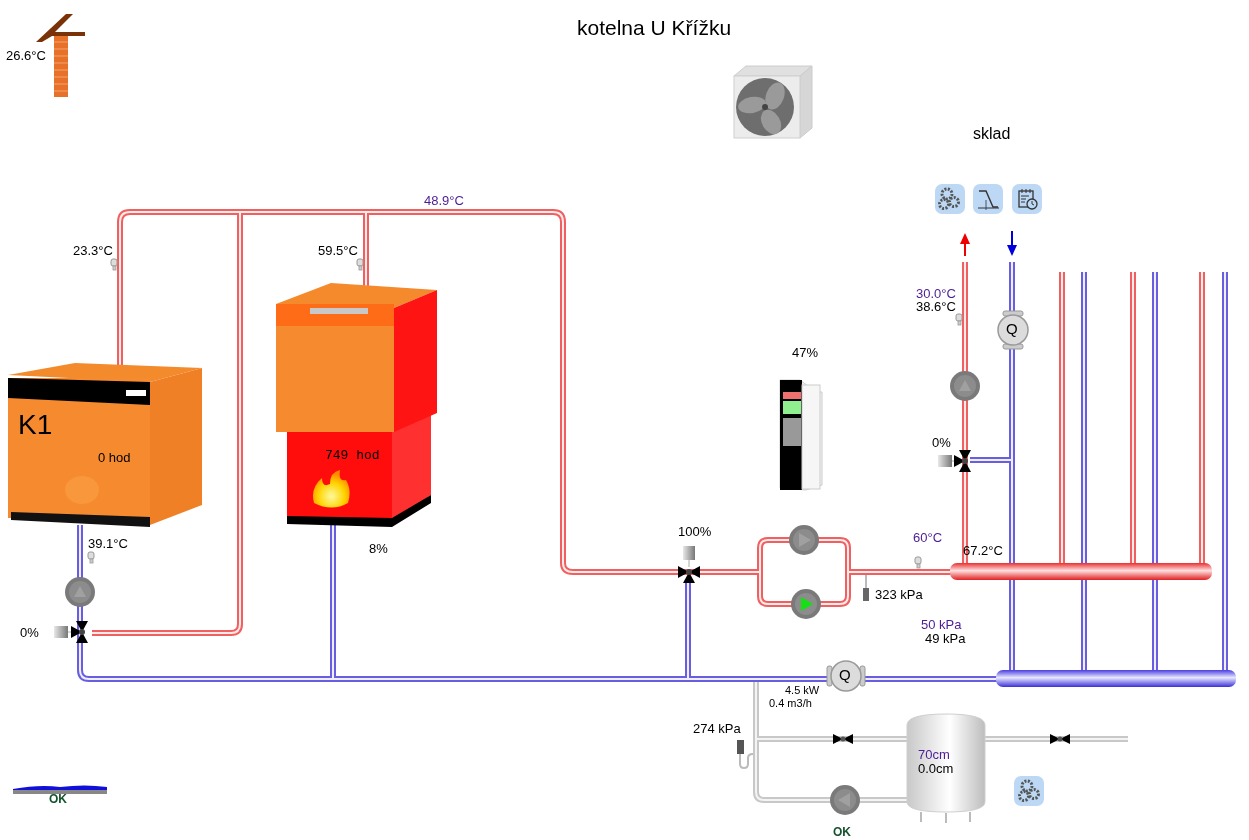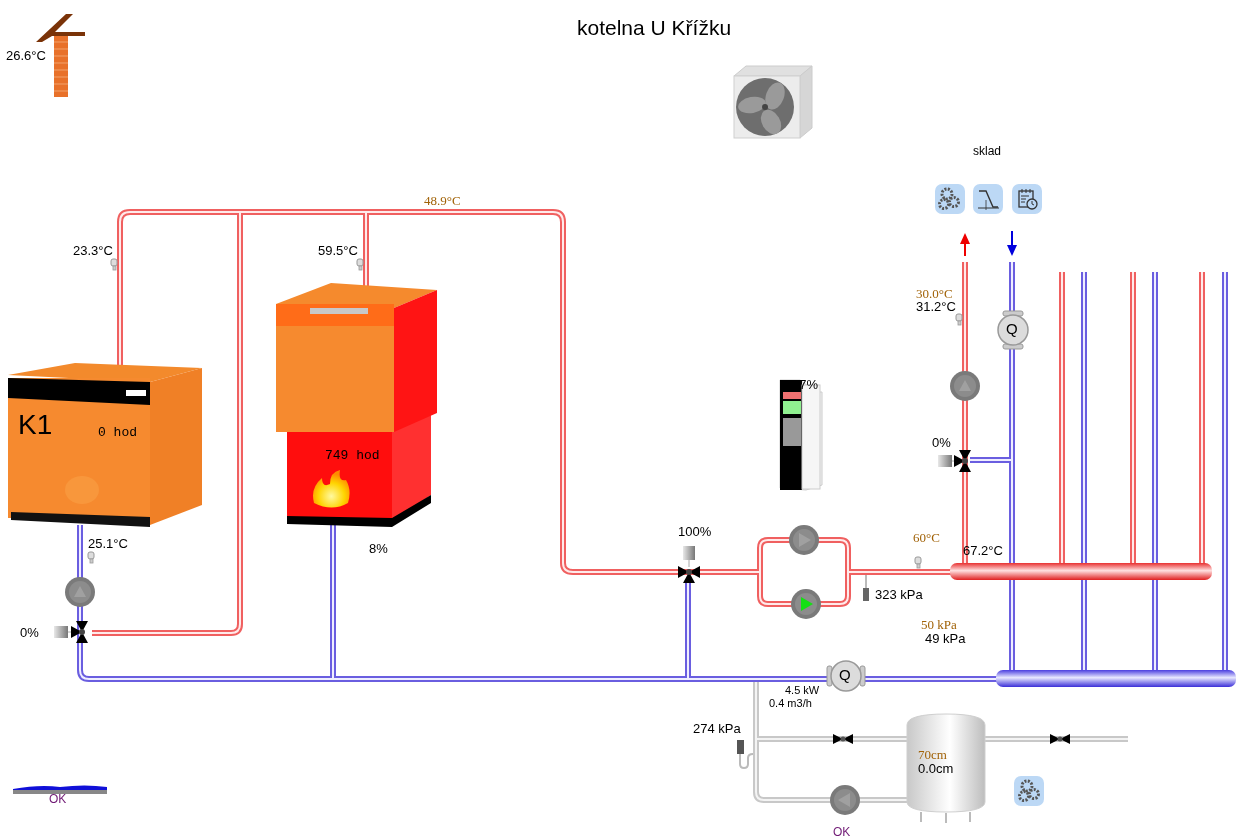--- a/index.html
+++ b/index.html
@@ -1,22 +1,22 @@
 <!DOCTYPE html>
 <html><head>
 <meta charset="utf-8">
 <style>
   html, body { margin:0; padding:0; background:#ffffff; }
   body { width:1249px; height:840px; position:relative; overflow:hidden;
          font-family:"Liberation Sans", sans-serif; color:#000; }
   #scene { position:absolute; left:0; top:0; }
   .lbl { position:absolute; font-size:13px; white-space:nowrap; line-height:14px;text-align:center; }
-  .teal { color:#a16207;font-family:Liberation Serif, serif; }
+  .teal { color:#4c1d95; }
   .small { font-size:11px; line-height:13px; }
-  .ok { color:#701a75; font-weight:normal; font-size:12px; }
+  .ok { color:#14532d; font-weight:bold; font-size:12px; }
   .title { position:absolute; left:577px; top:16px; font-size:21px; }
   .iconbtn { position:absolute; width:30px; height:30px; border-radius:7px;
              background:#bcd8f5; cursor:pointer; }
   .iconbtn svg { position:absolute; left:0; top:0; }
   .hot { cursor:pointer; }
 </style>
 </head>
 <body>
 
 <svg id="scene" width="1249" height="840" viewBox="0 0 1249 840" xmlns="http://www.w3.org/2000/svg">
@@ -312,45 +312,45 @@
 <div class="iconbtn" style="left:1014px; top:776px;">
   <svg width="30" height="30">
     <circle cx="13" cy="10" r="5" fill="none" stroke="#555" stroke-width="3" stroke-dasharray="2 1.4"></circle>
     <circle cx="10" cy="20" r="4.5" fill="none" stroke="#555" stroke-width="3" stroke-dasharray="2 1.4"></circle>
     <circle cx="20" cy="18" r="4.5" fill="none" stroke="#555" stroke-width="3" stroke-dasharray="2 1.4"></circle>
   </svg>
 </div>
 
 <div class="title">kotelna U Křížku</div>
 <div class="lbl" style="left:6px; top:49px;">26.6°C</div>
-<div class="lbl" style="left:973px; top:144px; font-size:12px;">sklad</div>
+<div class="lbl" style="left:973px; top:127px; font-size:16px;">sklad</div>
 
 <div class="lbl teal" style="left:424px; top:194px;">48.9°C</div>
 <div class="lbl" style="left:73px; top:244px;">23.3°C</div>
 <div class="lbl" style="left:318px; top:244px;">59.5°C</div>
 
 <div class="lbl" style="left:18px; top:410px; font-size:28px; line-height:30px;">K1</div>
-<div class="lbl" style="left:98px; top:426px;font-family:Liberation Mono, monospace;">0 hod</div>
+<div class="lbl" style="left:98px; top:451px;">0 hod</div>
 <div class="lbl" style="left:325px; top:449px;font-family:Liberation Mono, monospace;">749 hod</div>
 <div class="lbl" style="left:369px; top:542px;">8%</div>
 
-<div class="lbl" style="left:88px; top:537px;">25.1°C</div>
+<div class="lbl" style="left:88px; top:537px;">39.1°C</div>
 <div class="lbl" style="left:20px; top:626px;">0%</div>
 
-<div class="lbl" style="left:792px; top:346px;margin-top:32px;">47%</div>
+<div class="lbl" style="left:792px; top:346px;">47%</div>
 <div class="lbl" style="left:678px; top:525px;">100%</div>
 
 <div class="lbl teal" style="left:913px; top:531px;">60°C</div>
 <div class="lbl" style="left:963px; top:544px;">67.2°C</div>
 <div class="lbl" style="left:875px; top:588px;">323 kPa</div>
 <div class="lbl teal" style="left:921px; top:618px;">50 kPa</div>
 <div class="lbl" style="left:925px; top:632px;">49 kPa</div>
 
 <div class="lbl teal" style="left:916px; top:287px;">30.0°C</div>
-<div class="lbl" style="left:916px; top:300px;">31.2°C</div>
+<div class="lbl" style="left:916px; top:300px;">38.6°C</div>
 <div class="lbl" style="left:932px; top:436px;">0%</div>
 
 <div class="lbl" style="left:839px; top:668px; font-size:15px;">Q</div>
 <div class="lbl" style="left:1006px; top:322px; font-size:15px;">Q</div>
 <div class="lbl small" style="left:785px; top:684px;">4.5 kW</div>
 <div class="lbl small" style="left:769px; top:697px;">0.4 m3/h</div>
 
 <div class="lbl" style="left:693px; top:722px;">274 kPa</div>
 <div class="lbl teal" style="left:918px; top:748px;">70cm</div>
 <div class="lbl" style="left:918px; top:762px;">0.0cm</div>

